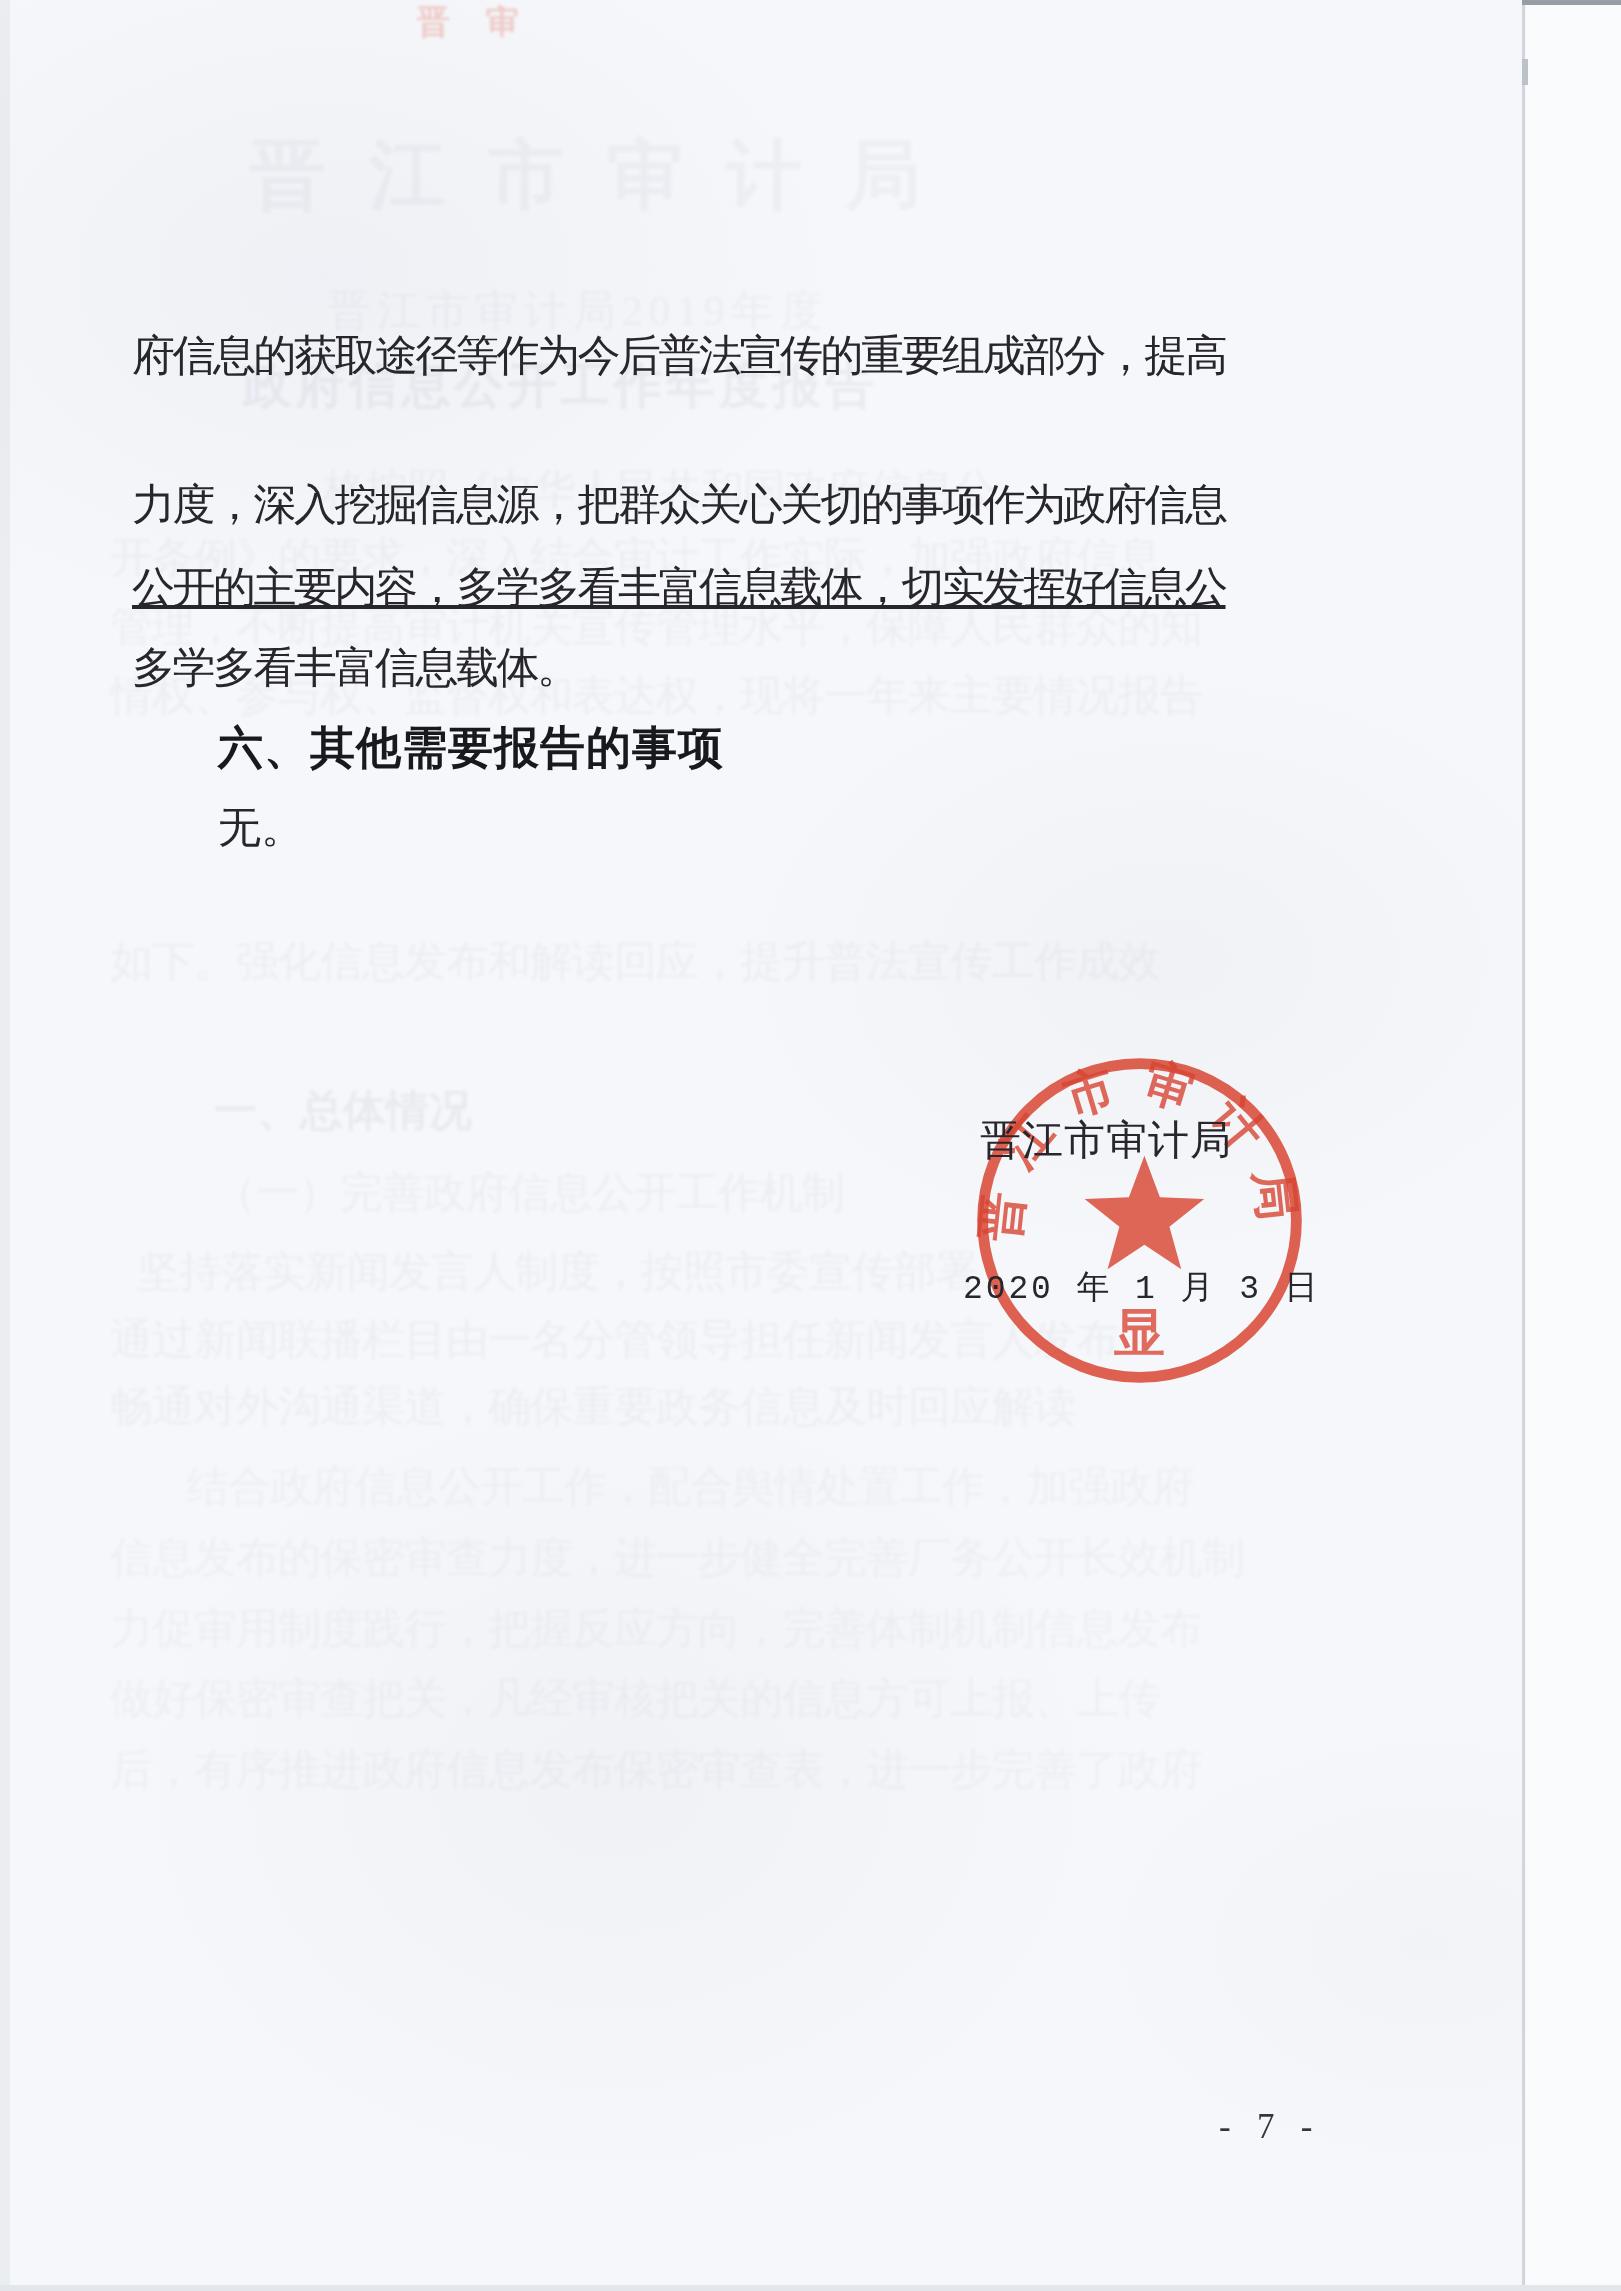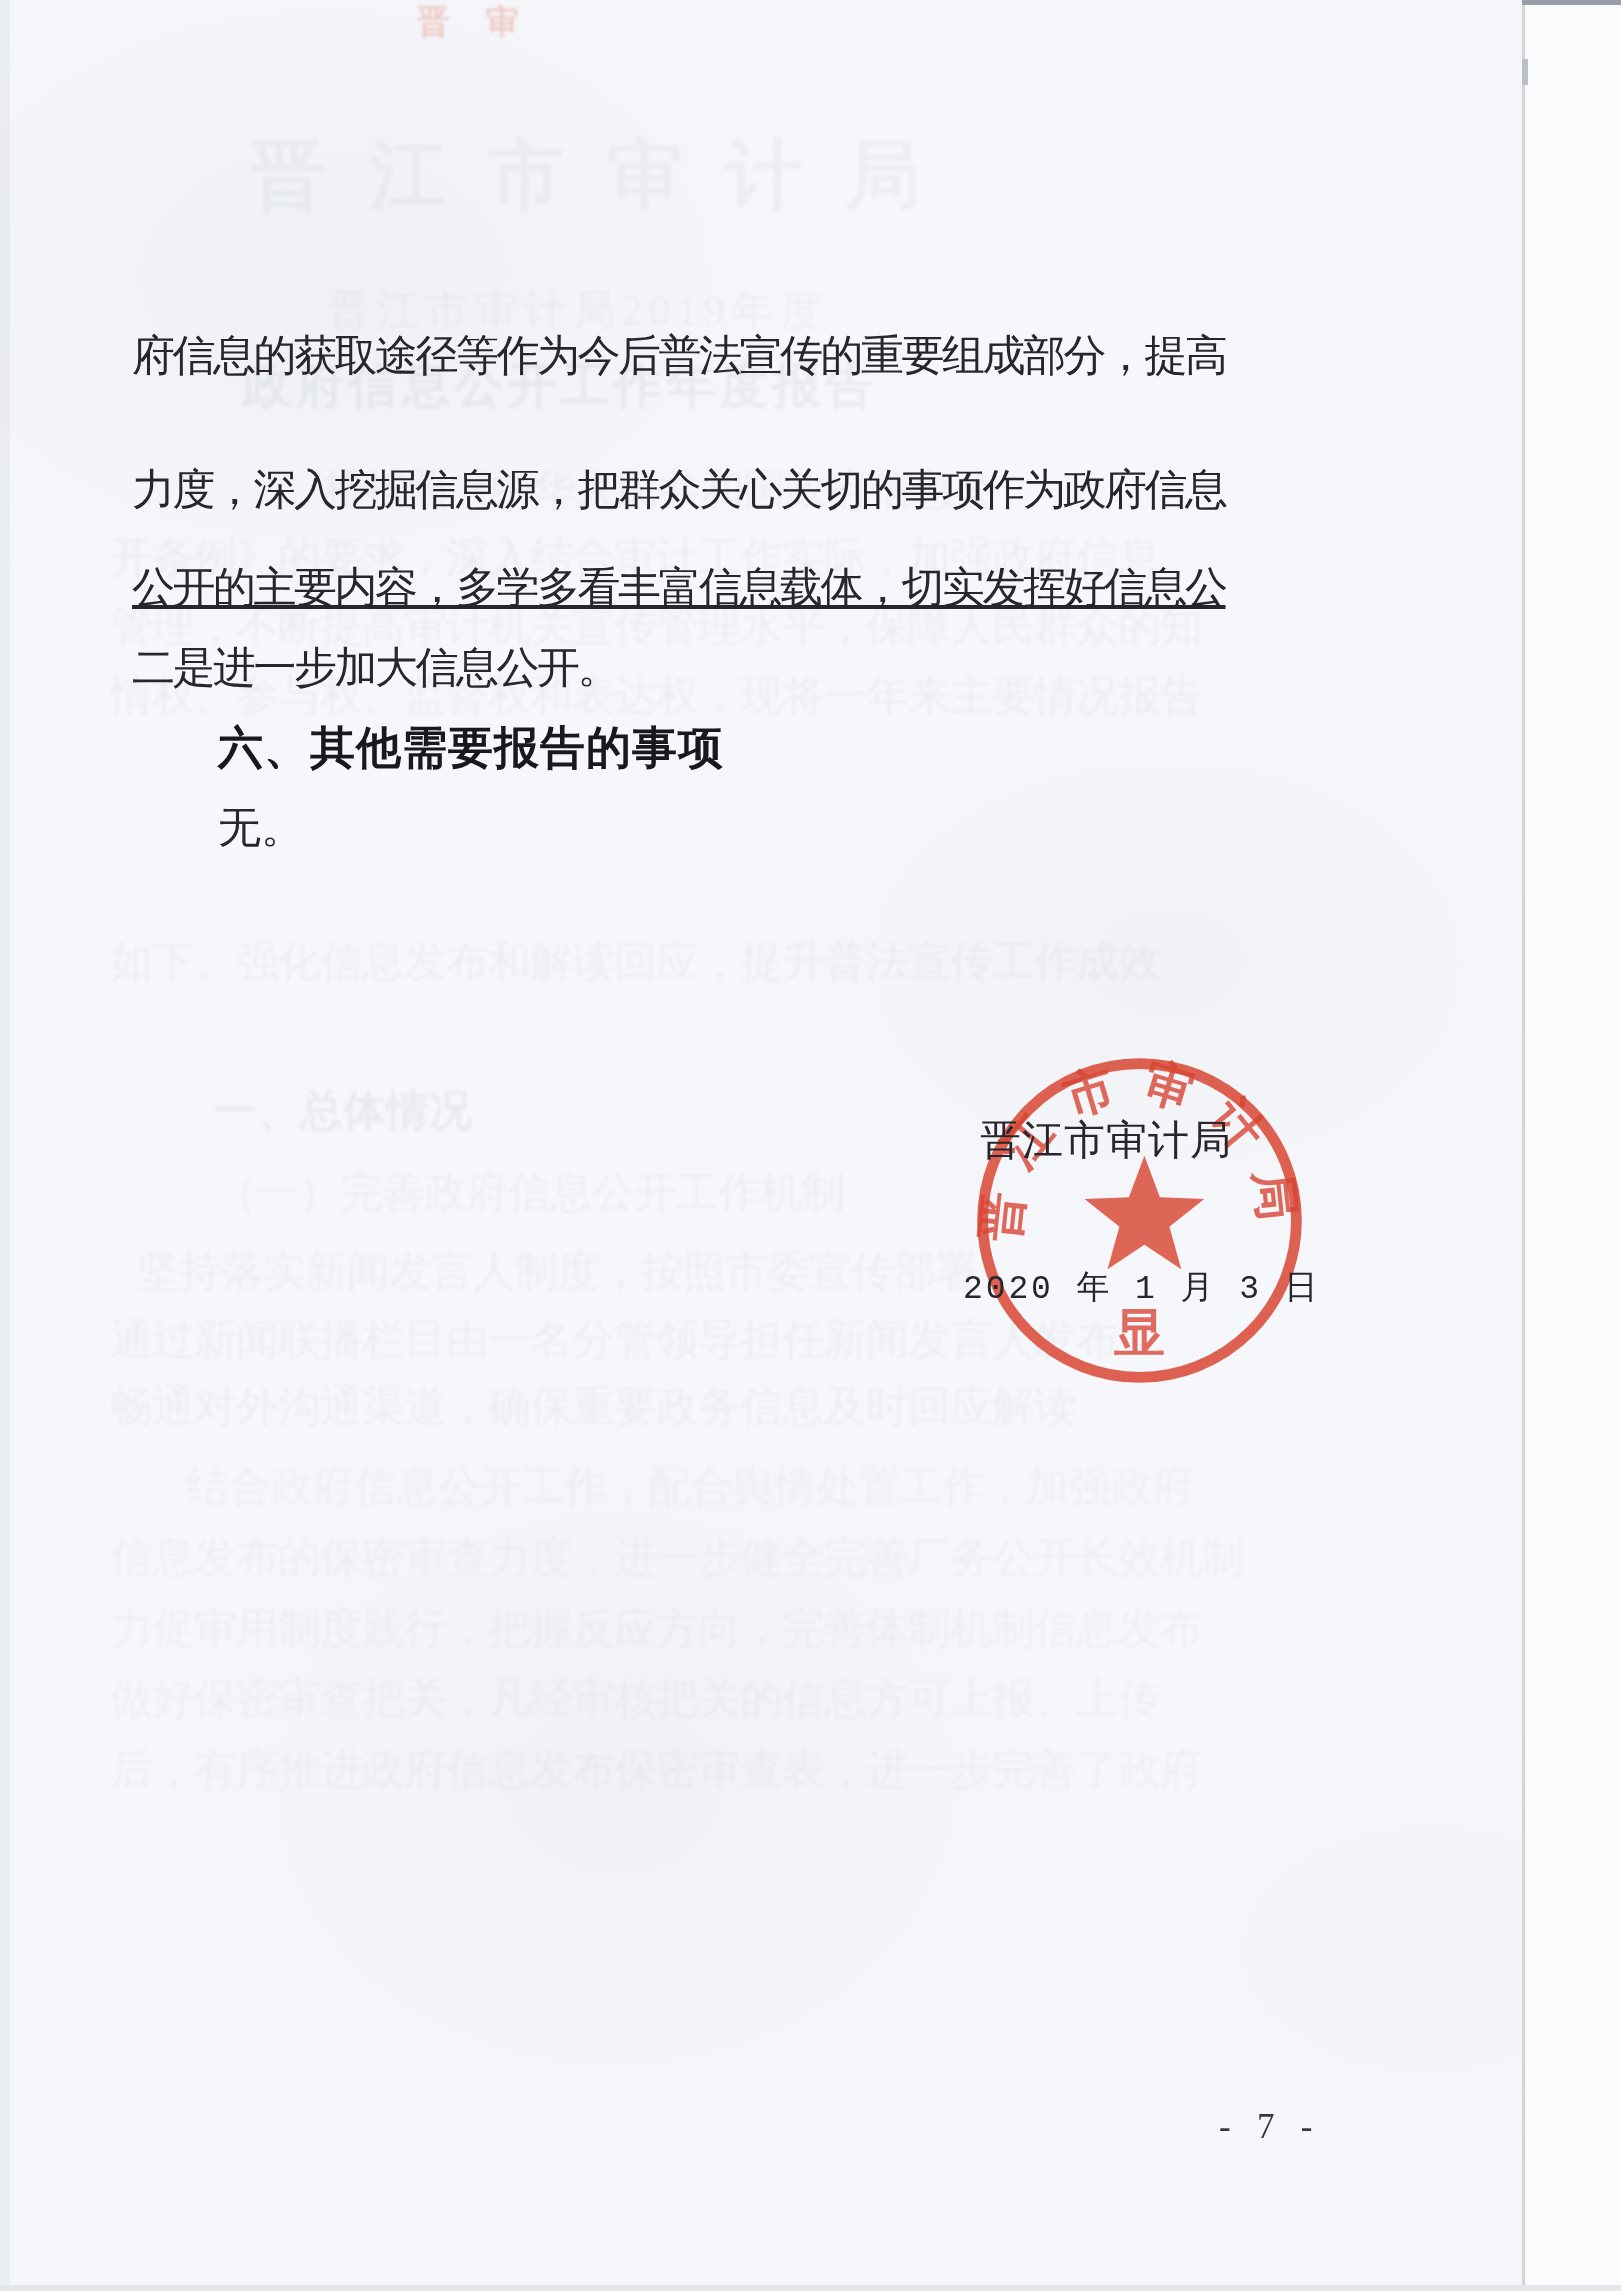--- a/index.html
+++ b/index.html
@@ -88,23 +88,23 @@
     </defs>
     <circle cx="0" cy="0" r="160" fill="none" stroke="#d84533" stroke-width="11" opacity="0.85"></circle>
     <path d="M 0,-64 L 15.8,-21.7 L 61,-19.8 L 25.5,8.3 L 37.6,51.8 L 0,26.8 L -37.6,51.8 L -25.5,8.3 L -61,-19.8 L -15.8,-21.7 Z" fill="#d84533" opacity="0.82" transform="translate(5,-2)"></path>
     <text font-size="50" font-weight="bold" fill="#d84533" opacity="0.8" letter-spacing="22" font-family="'Liberation Serif','DejaVu Serif',serif">
       <textPath href="#sealArc" startOffset="50%" text-anchor="middle">晋江市审计局</textPath>
     </text>
     <text x="0" y="132" font-size="52" font-weight="bold" fill="#d84533" opacity="0.78" text-anchor="middle" font-family="'Liberation Serif','DejaVu Serif',serif">显</text>
   </svg>
 
   <div class="abs ink body-line" style="left:132px;top:327px;">府信息的获取途径等作为今后普法宣传的重要组成部分，提高</div>
-  <div class="abs ink body-line" style="left:132px;top:461px;">力度，深入挖掘信息源，把群众关心关切的事项作为政府信息</div>
+  <div class="abs ink body-line" style="left:132px;top:476px;">力度，深入挖掘信息源，把群众关心关切的事项作为政府信息</div>
   <div class="abs ink body-line" style="left:132px;top:559px;text-decoration:underline;">公开的主要内容，多学多看丰富信息载体，切实发挥好信息公</div>
-  <div class="abs ink body-line" style="left:132px;top:639px;">二是进一步加大信息公开。</div>
+  <div class="abs ink body-line" style="left:132px;top:639px;">多学多看丰富信息载体。</div>
 
   <div class="abs sec-head" style="left:218px;top:718px;">六、其他需要报告的事项</div>
   <div class="abs ink sec-body" style="left:218px;top:799px;">无。</div>
 
   <div class="abs ink sig" style="left:980px;top:1113px;">晋江市审计局</div>
   <div class="abs ink date" style="left:963px;top:1265px;">2020 年 1 月 3 日</div>
 
   <div class="abs page-num" style="left:1219px;top:2107px;">- 7 -</div>
 
 </div>

